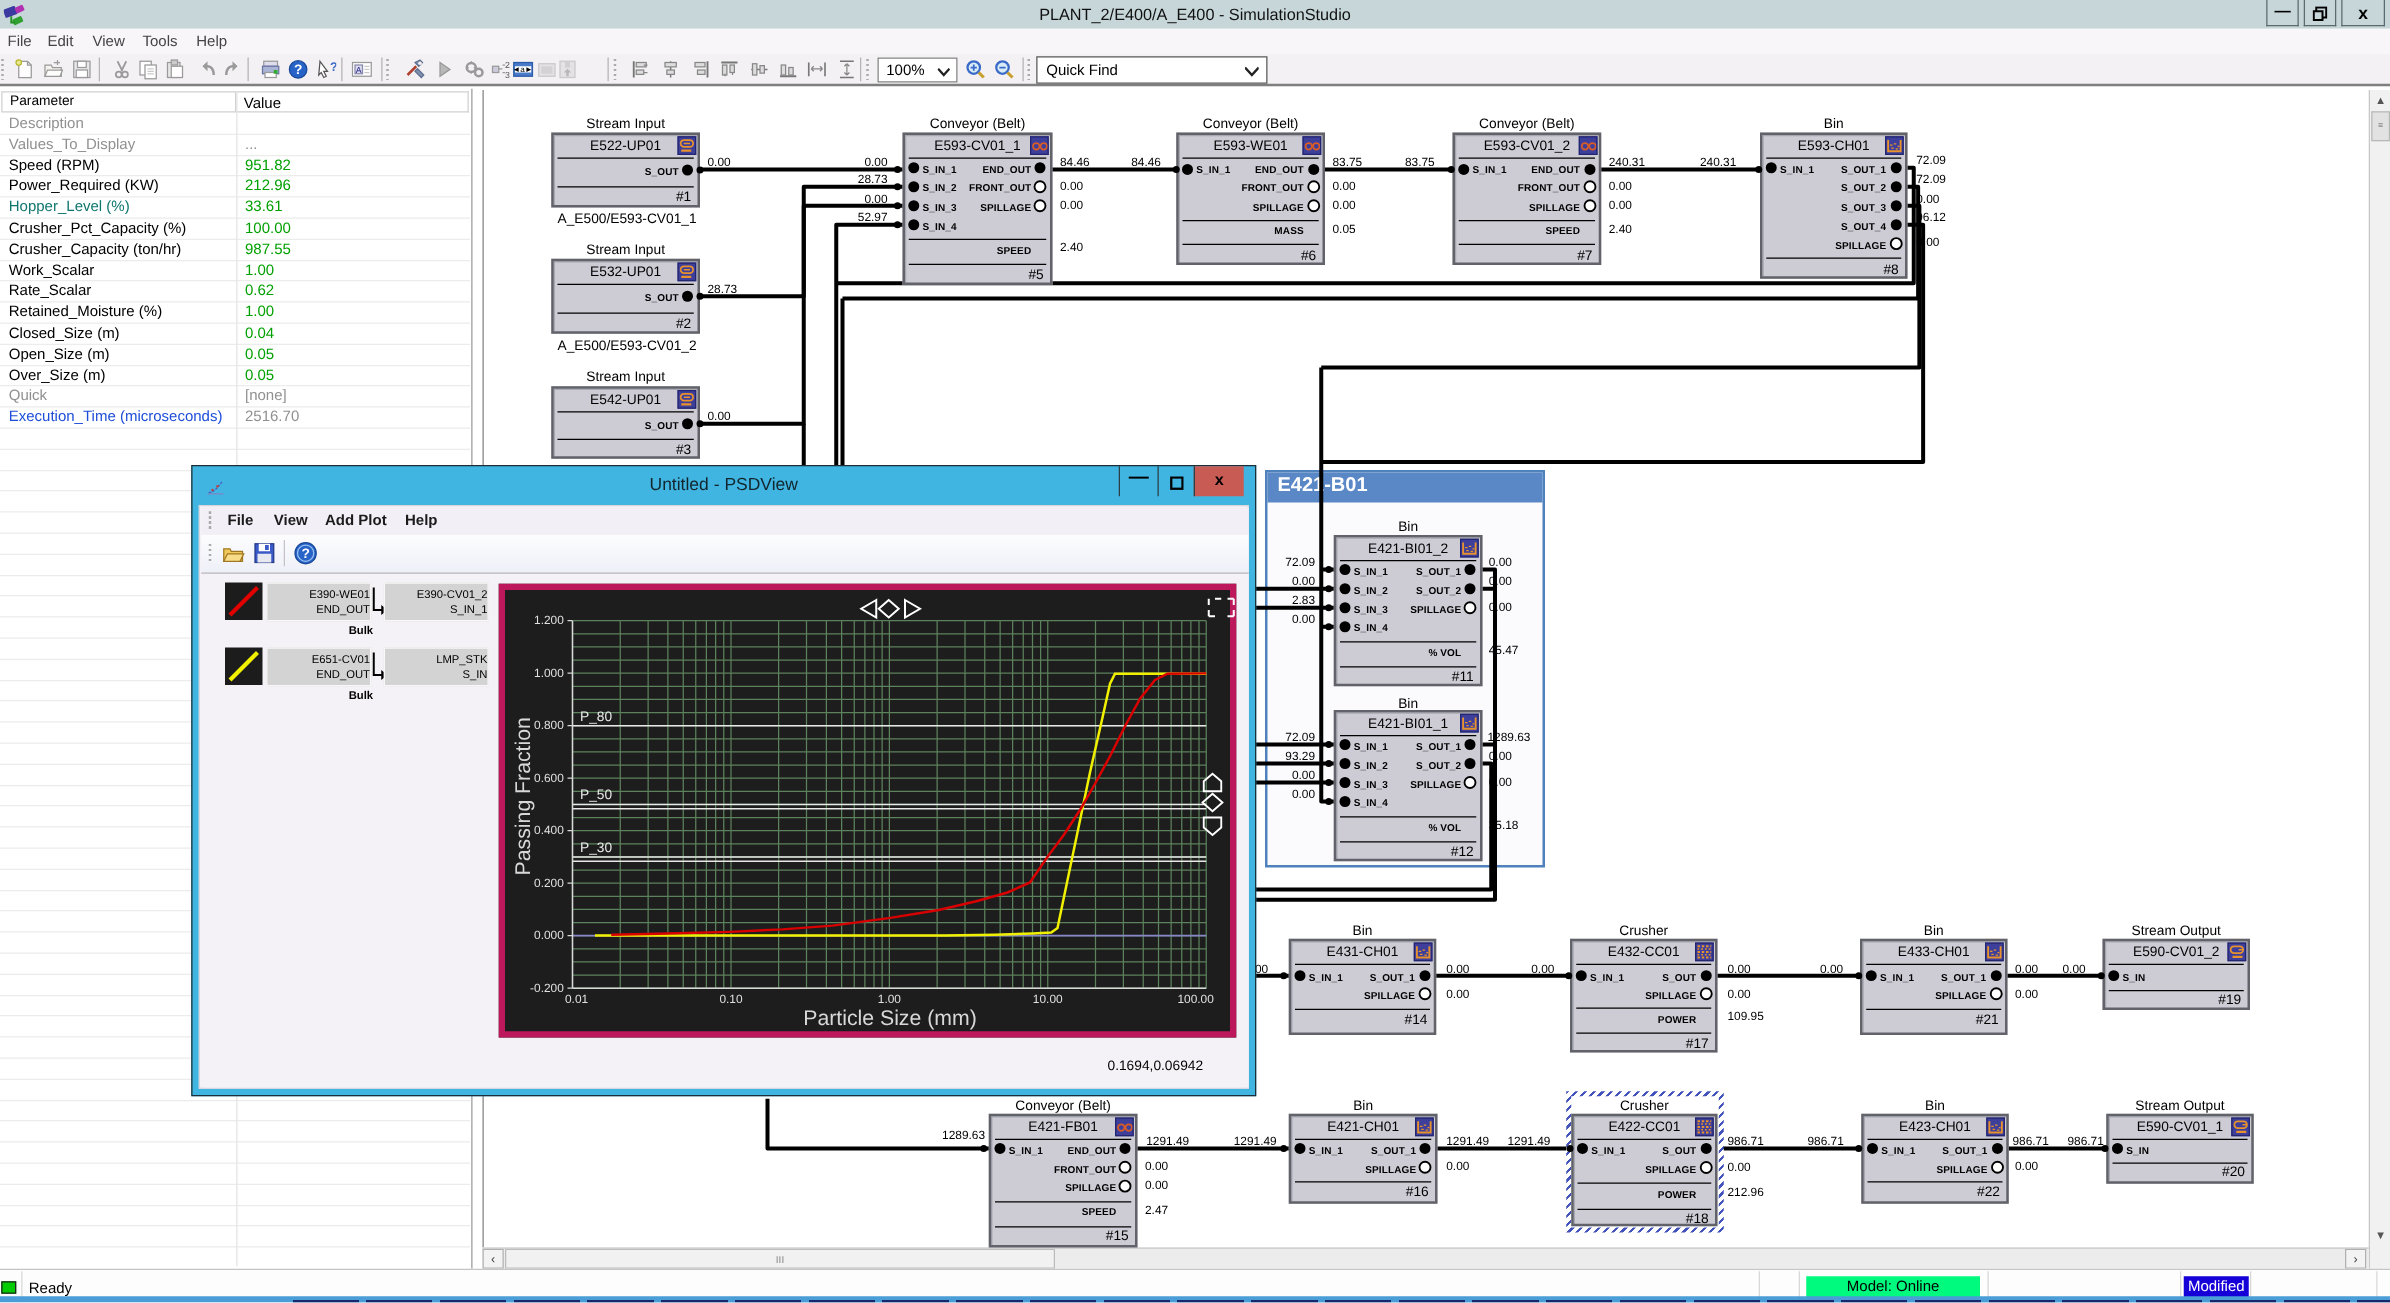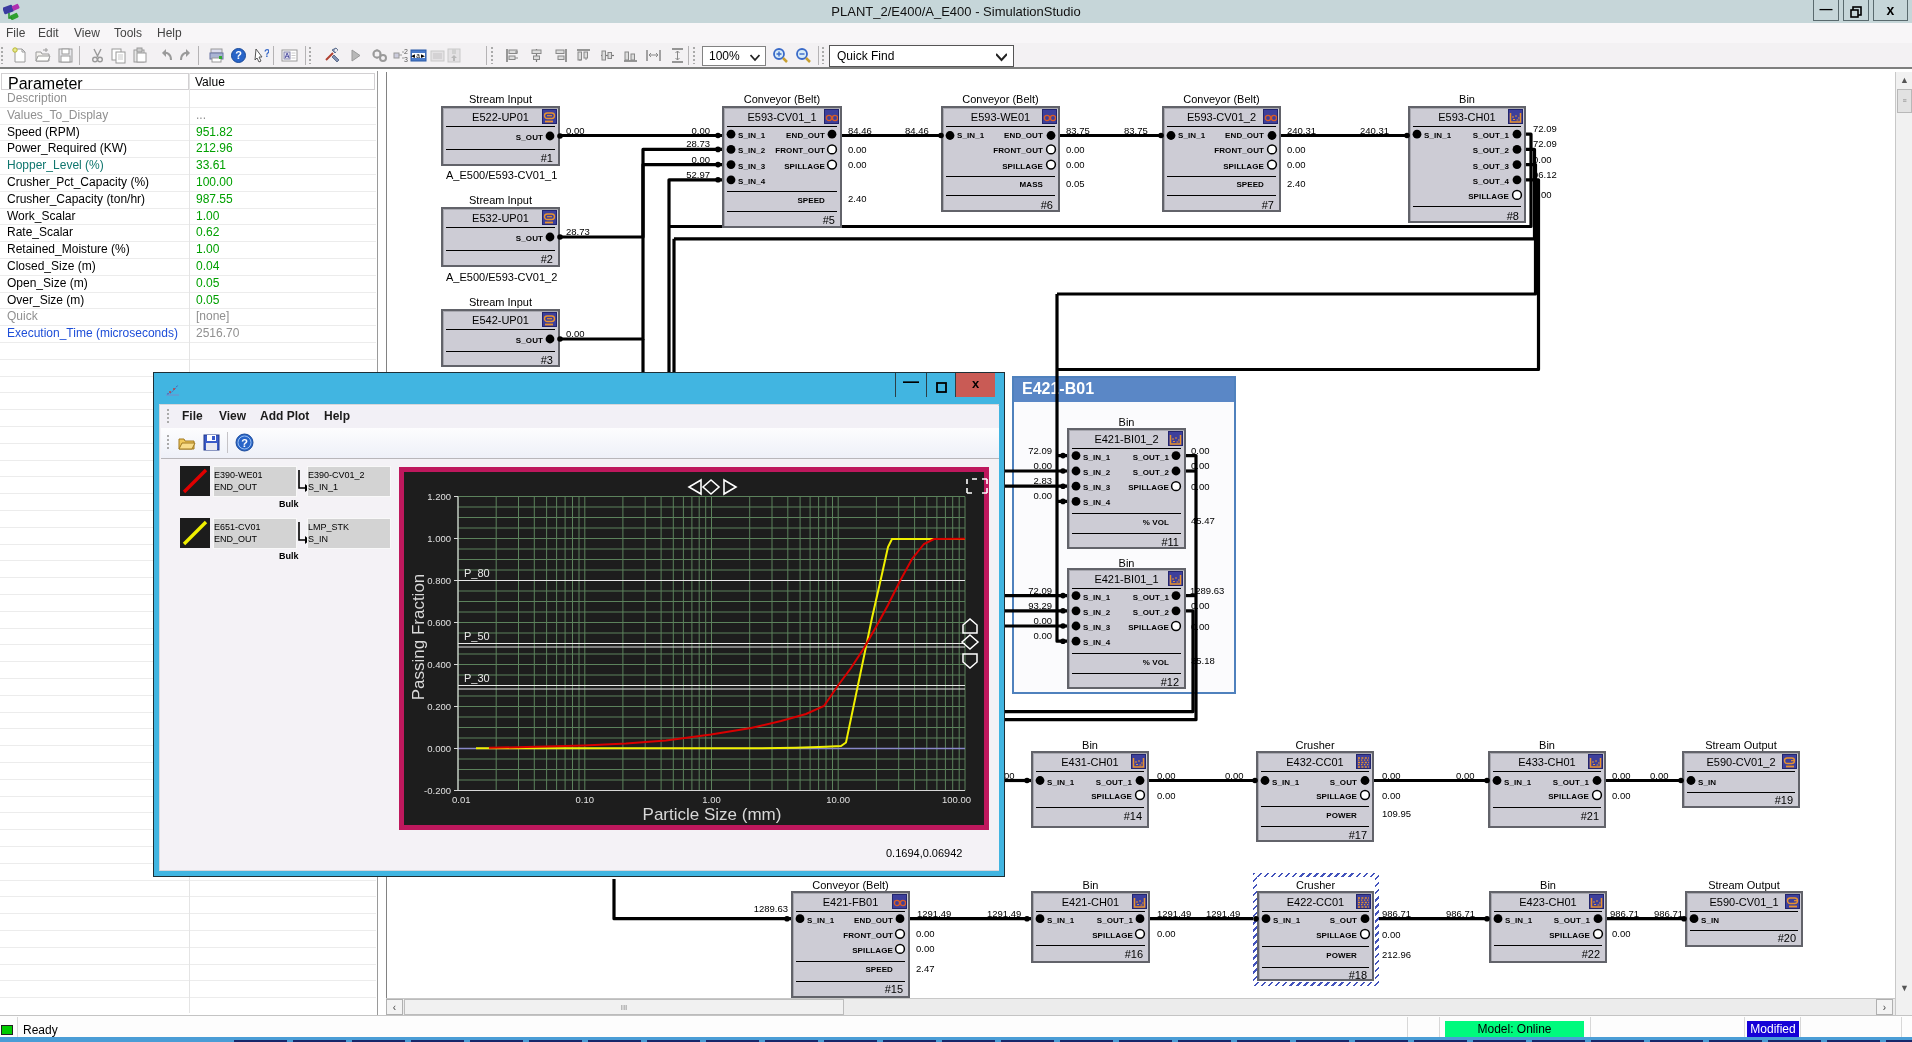--- a/index.html
+++ b/index.html
@@ -32,21 +32,21 @@
 #grp{position:absolute;left:1012px;top:376px;width:224px;height:318px;background:#fbfbfd;border:2px solid #4f81bd;z-index:1}
 #grp .gh{position:absolute;left:0;top:0;width:100%;height:24px;background:#5a87c6;color:#fff;font-weight:bold;font-size:16px;padding:2px 0 0 8px}
 #psd{position:absolute;left:153px;top:372px;width:852px;height:505px;background:#41b5e1;border:1px solid #1d2f36;z-index:5}
 #psd .inner{position:absolute;left:5px;top:31px;width:840px;height:467px;background:#f4f2f6;border:1px solid #d8d6da}
 #psd .ttl{position:absolute;left:0;top:6px;width:100%;text-align:center;font-size:14px;color:#12262e}
 .pbtn{position:absolute;top:0;height:24px;border-left:1px solid #2c3f46;color:#000;text-align:center}
 #psdmenu{position:absolute;left:1px;top:1px;width:838px;height:22px;background:#f2f0f6;font-size:12px;color:#222}
 #psdmenu span{position:absolute;top:3px;font-weight:bold;color:#1b1b1b}
 #psdtool{position:absolute;left:1px;top:23px;width:838px;height:30px;background:linear-gradient(#fdfdfe,#eef0f8)}
 #psdclient{position:absolute;left:1px;top:53px;width:838px;height:412px;background:#f4f2f6;border-top:1px solid #b8b6ba}
-.legbox{position:absolute;width:84px;height:31px;background:#d3d3d3;border:1px solid #f8f8f8;font-size:9px;text-align:left}
+.legbox{position:absolute;width:84px;height:31px;background:#d3d3d3;border:1px solid #f8f8f8;font-size:9px;text-align:right}
 .chip{position:absolute;font-size:12px;text-align:center}
 </style></head>
 <body>
 <div id="titlebar" class="abs">
 <svg style="position:absolute;left:3px;top:3px" width="18" height="18">
       <rect x="0" y="3" width="10" height="7" rx="1" fill="#3a3aa0" transform="rotate(-20 5 6)"></rect>
       <rect x="9" y="2" width="7" height="5" rx="1" fill="#b030b0" transform="rotate(-25 12 4)"></rect>
       <rect x="7" y="11" width="8" height="5" rx="1" fill="#30a030" transform="rotate(-25 11 13)"></rect>
       <path d="M6 10 L6 15 L9 15" stroke="#209020" stroke-width="1.5" fill="none"></path>
     </svg>
@@ -221,21 +221,21 @@
       <path d="M11 11l4 4" stroke="#c8a030" stroke-width="2.5"></path>
       <path d="M4.5 7h5" stroke="#3a6ac8" stroke-width="1.4"></path>
     </svg>
 <div class="tsep" style="left:818px"></div>
     <div class="grip" style="left:822px"></div>
 <div class="abs" style="left:829px;top:2px;width:185px;height:22px;background:#fff;border:1px solid #555;font-size:12px;padding:3px 0 0 7px">Quick Find<svg width="11" height="9" style="position:absolute;right:6px;top:7px">
         <path d="M0 1l5.5 6L11 1" fill="none" stroke="#222" stroke-width="2"></path>
       </svg></div>
 </div>
 <div id="panel" class="abs">
-<div class="abs" style="left:1px;top:2px;width:188px;height:17px;border:1px solid #d2d0d2;font-size:16px;padding:1px 0 0 6px">Parameter</div>
+<div class="abs" style="left:1px;top:2px;width:188px;height:17px;border:1px solid #d2d0d2;font-size:11px;padding:1px 0 0 6px">Parameter</div>
 <div class="abs" style="left:189px;top:2px;width:186px;height:17px;border:1px solid #d2d0d2;border-left:none;font-size:12px;padding:1px 0 0 6px">Value</div>
 <div class="prow" style="top:19px">
       <span class="k" style="color:#909090">Description</span>
       <span class="v" style="color:#909090"></span>
     </div>
 <div class="prow" style="top:35.8px">
       <span class="k" style="color:#909090">Values_To_Display</span>
       <span class="v" style="color:#909090">...</span>
     </div>
 <div class="prow" style="top:52.599999999999994px">
@@ -832,20 +832,21 @@
 <div class="val" style="left:1610px;top:907.7px">986.71</div>
 <div class="val" style="left:1654px;top:907.7px">986.71</div>
 <div class="val" style="left:1612px;top:928.3px">0.00</div>
 <div id="psd" class="abs">
 <svg style="position:absolute;left:11px;top:9px" width="16" height="15">
       <path d="M1 13h13" stroke="#7a8ac8"></path>
       <path d="M2 12C6 12 9 8 13 3" stroke="#4a5ab8" stroke-width="1" fill="none" stroke-dasharray="2 1"></path>
       <circle cx="5" cy="10" r="1" fill="#c04040"></circle>
       <circle cx="9" cy="7" r="1" fill="#c04040"></circle>
     </svg>
+<div class="ttl">Untitled - PSDView</div>
 <div class="pbtn" style="left:741px;width:31px;font-weight:bold;line-height:18px">—</div>
 <div class="pbtn" style="left:772px;width:29px"><svg width="11" height="11" style="position:relative;top:6px">
         <rect x="1" y="1" width="9" height="9" fill="none" stroke="#000" stroke-width="1.8"></rect>
       </svg></div>
 <div class="pbtn" style="left:801px;width:40px;background:#c95b55;font-weight:bold;font-size:13px;line-height:22px">x</div>
 <div class="inner">
 <div id="psdmenu">
         <div class="grip" style="left:6px;top:3px;height:15px"></div>
         <span style="left:21px">File</span>
         <span style="left:58px">View</span>

